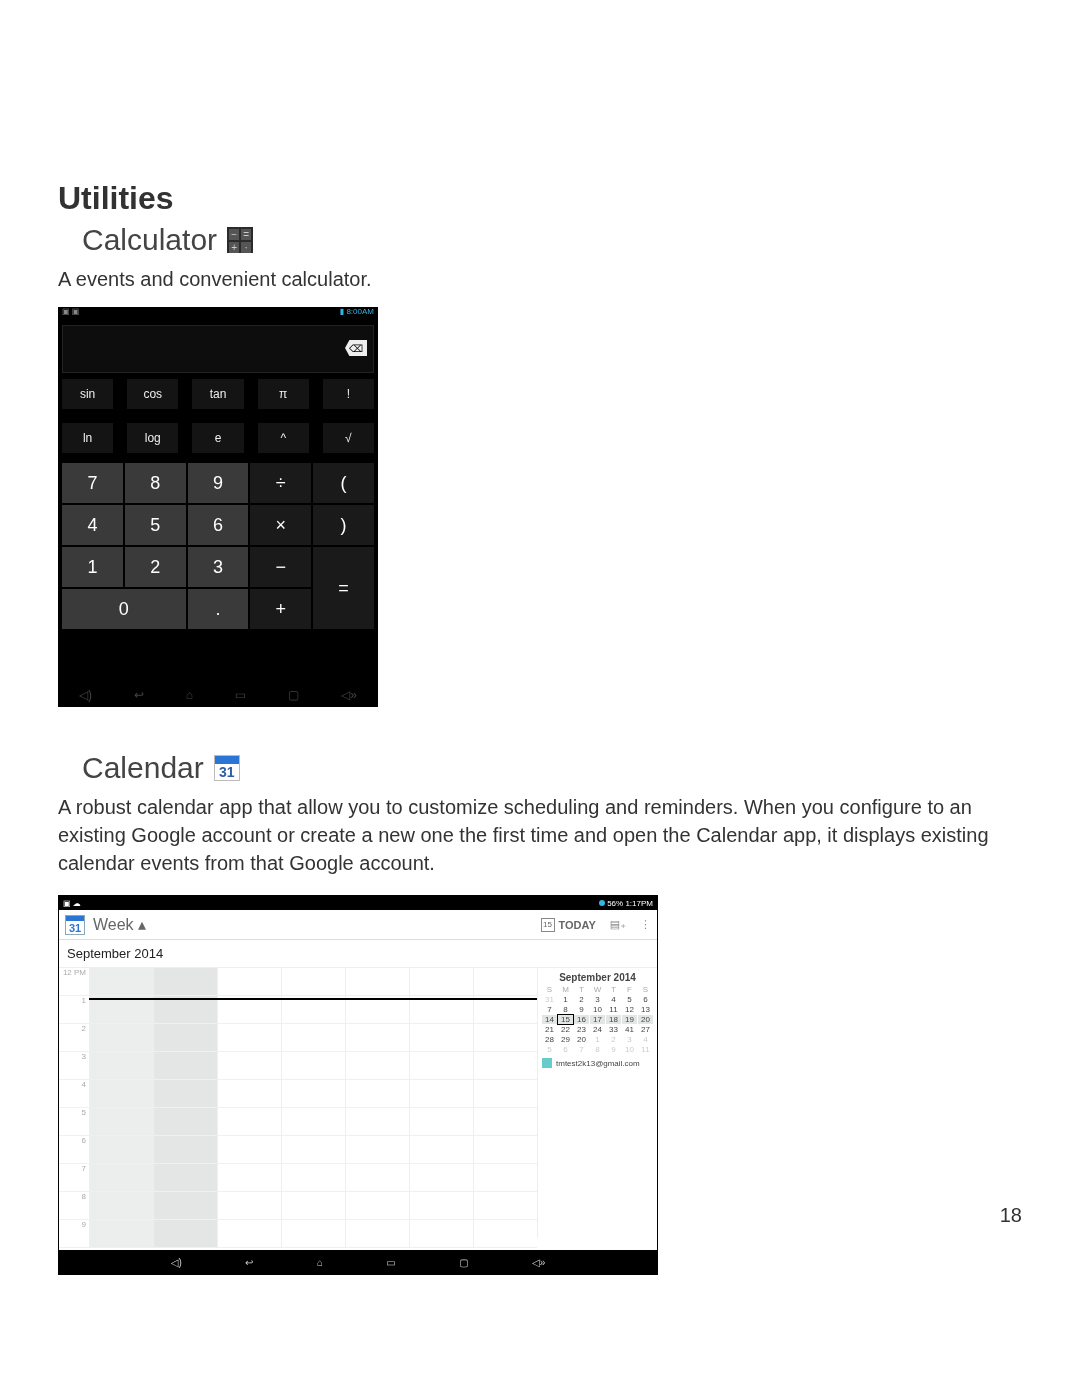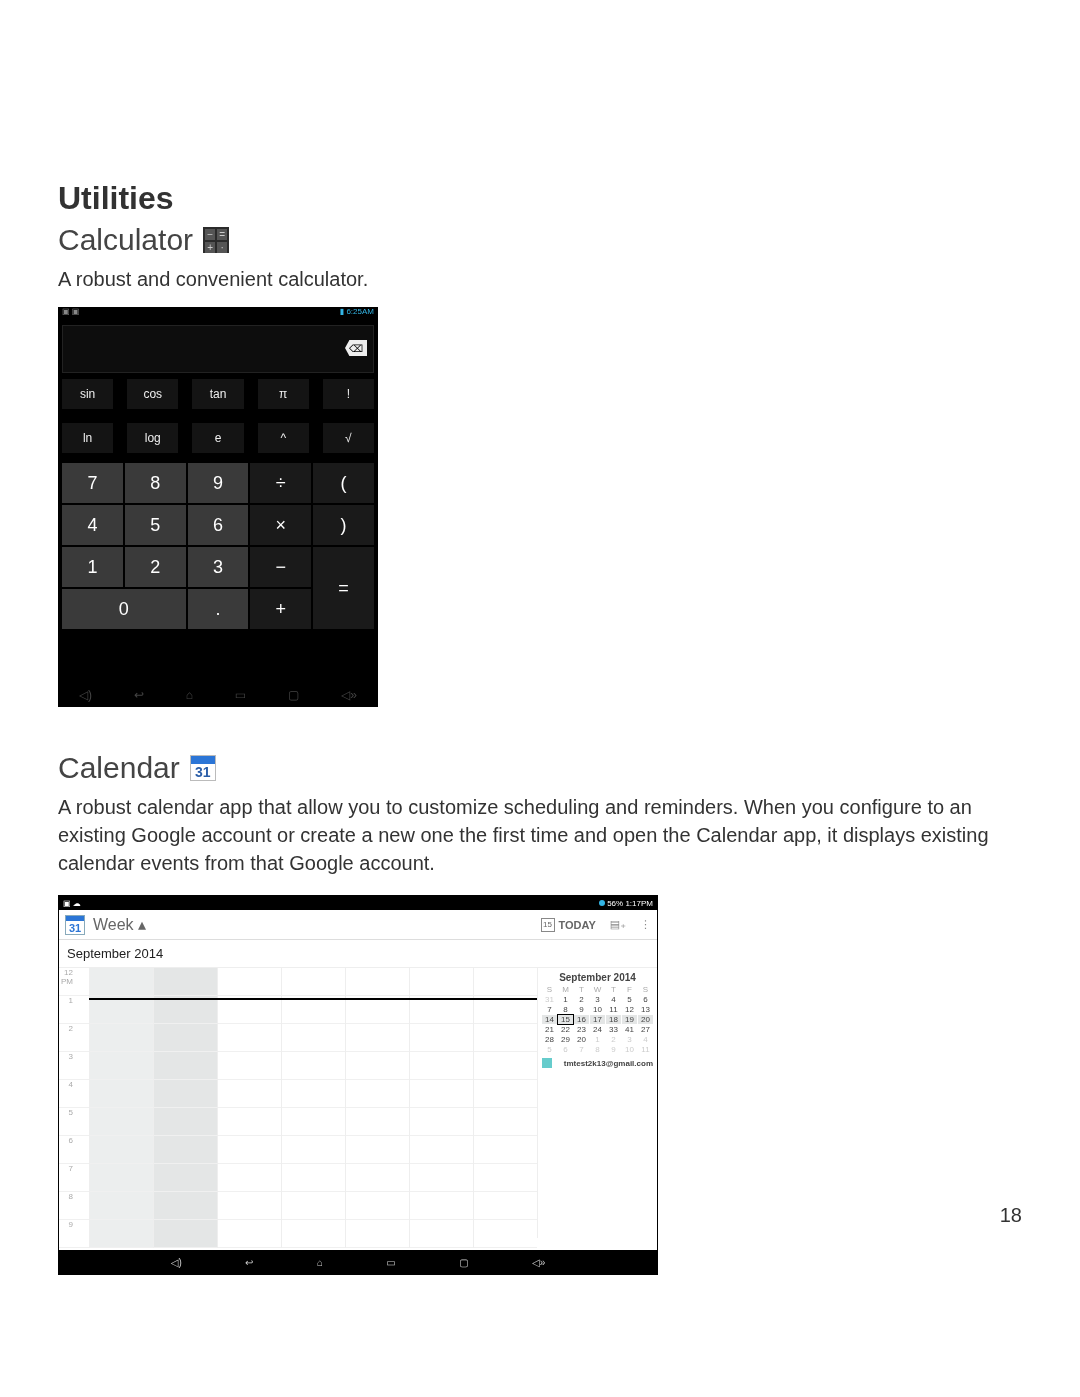--- a/index.html
+++ b/index.html
@@ -6,21 +6,21 @@
   body {
     width: 1080px;
     height: 1397px;
     background: #fff;
     font-family: Arial, Helvetica, sans-serif;
     color: #222;
     position: relative;
     padding: 180px 58px 0 58px;
   }
   .section-title { color: #323232; font-size: 32px; font-weight: bold; margin-bottom: 6px; }
-  .app-row { display: flex; align-items: center; gap: 10px; margin-top: 4px; }
+  .app-row { display: flex; align-items: center; gap: 10px; margin-top: 4px; margin-left: 24px; }
   .app-title { font-size: 30px; font-weight: 400; color: #444; }
   .app-desc { font-size: 20px; color: #333; margin-top: 8px; line-height: 1.4; max-width: 960px; }
   .spacer { height: 40px; }
 
   
   .calc-icon { width: 26px; height: 26px; background: #2b2b2b; display: grid; grid-template-columns: 1fr 1fr; grid-template-rows: 1fr 1fr; gap: 2px; padding: 2px; }
   .calc-icon span { background: #555; color: #ccc; font-size: 10px; display:flex; align-items:center; justify-content:center; }
 
   
   .cal-icon-small { width: 26px; height: 26px; border: 1px solid #bbb; position: relative; font-size: 14px; color: #2b5ea8; display:flex; align-items:flex-end; justify-content:center; font-weight:bold; }
@@ -56,60 +56,60 @@
   .cal-today-btn { display:flex; gap:4px; align-items:center; }
   .cal-today-btn .sq { width:14px;height:14px;border:1px solid #888;font-size:8px;display:flex;align-items:center;justify-content:center; }
   .cal-month-label { padding: 6px 8px; font-size: 13px; color:#222; border-bottom:1px solid #eee; }
   .cal-body { display:flex; height: 270px; }
   .cal-grid { flex:1; position:relative; }
   .cal-day-header { display:grid; grid-template-columns: 30px repeat(7, 1fr); border-bottom:1px solid #eee; height:18px; align-items:center; }
   .cal-day-header span { text-align:right; padding-right:4px; color:#aaa; font-size:8px; }
   .cal-day-header span b { color:#444; font-size:9px; margin-left:2px; }
   .cal-rows { display:grid; grid-template-columns: 30px 1fr; }
   .cal-hours { display:flex; flex-direction:column; }
-  .cal-hours div { height:28px; border-bottom:1px solid #f0f0f0; text-align:right; padding-right:16px; color:#aaa; font-size:8px; }
+  .cal-hours div { height:28px; border-bottom:1px solid #f0f0f0; text-align:right; padding-right:3px; color:#aaa; font-size:8px; }
   .cal-slots { display:grid; grid-template-columns: repeat(7, 1fr); }
   .cal-slots .col { border-left:1px solid #eee; }
   .cal-slots .col.h1 { background:#eceeee; }
   .cal-slots .col.h2 { background:#e4e6e6; }
   .cal-slots .line { height:28px; border-bottom:1px solid #f0f0f0; }
   .now-line { position:absolute; left:30px; right:0; top:30px; height:2px; background:#000; }
   .cal-side { width:120px; border-left:1px solid #eee; padding:4px; }
   .mini-title { text-align:center; font-weight:bold; font-size:10px; margin-bottom:2px; }
   .mini-grid { display:grid; grid-template-columns: repeat(7, 1fr); gap:1px; font-size:8px; text-align:center; color:#444; }
   .mini-grid .dh { color:#aaa; }
   .mini-grid .mute { color:#ccc; }
   .mini-grid .sel { outline:1px solid #000; }
   .mini-grid .hl { background:#e4e6e6; }
-  .cal-acct { margin-top:4px; font-size:8px; display:flex; gap:12px; align-items:center;font-weight:bold; }
+  .cal-acct { margin-top:4px; font-size:8px; display:flex; gap:4px; align-items:center; }
   .cal-acct .sw { width:10px; height:10px; background:#6cc; }
   .cal-nav { position:absolute; bottom:0; left:0; right:0; height:24px; background:#000; display:flex; justify-content:space-around; align-items:center; color:#ccc; padding:0 80px; }
 
   .page-num { position:absolute; right: 58px; bottom: 170px; font-size: 20px; color:#333; }
 </style>
 </head>
 <body>
 
 <div class="section-title">Utilities</div>
 
 <div class="app-row">
   <div class="app-title">Calculator</div>
   <div class="calc-icon">
     <span>−</span>
       <span>=</span>
       <span>+</span>
       <span>·</span>
   </div>
 </div>
-<div class="app-desc">A robust and convenient calculator.</div>
+<div class="app-desc">A events and convenient calculator.</div>
 
 <div class="calc-wrap">
   <div class="calc-status">
     <span class="left">▣ ▣</span>
-    <span>▮ <span>6:25AM</span></span>
+    <span>▮ <span>8:00AM</span></span>
   </div>
   <div class="calc-display">
     <div class="calc-backspace">⌫</div>
   </div>
   <div class="calc-sci" id="calc-sci">
       <button>sin</button>
       <button>cos</button>
       <button>tan</button>
       <button>π</button>
       <button>!</button>

